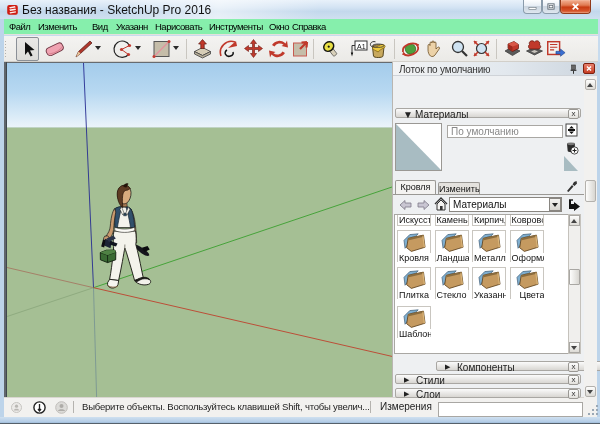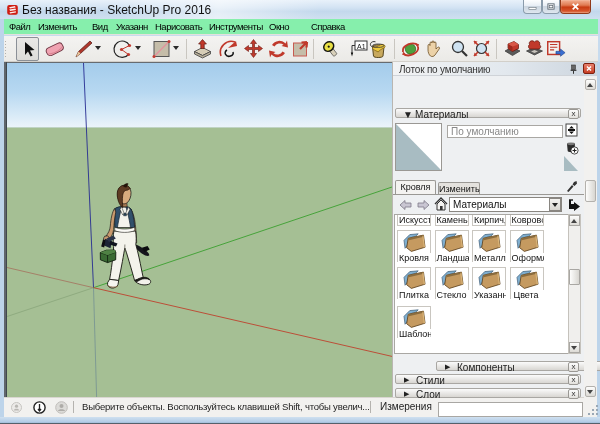--- a/index.html
+++ b/index.html
@@ -65,21 +65,21 @@
     </div>
 
  <div class="abs" id="menubar">
   <span class="mi" style="left:7px">Файл</span>
   <span class="mi" style="left:36px">Изменить</span>
   <span class="mi" style="left:90px">Вид</span>
   <span class="mi" style="left:114px">Указанн</span>
   <span class="mi" style="left:153px">Нарисовать</span>
   <span class="mi" style="left:207px">Инструменты</span>
   <span class="mi" style="left:267px">Окно</span>
-  <span class="mi" style="left:309px">Справка</span>
+  <span class="mi" style="left:290px">Справка</span>
  </div>
 
  <div class="abs" id="toolbar">
   <div class="grip"></div>
   <div class="abs" style="left:14px;top:1px;width:23px;height:24px;border:1px solid #8b9097;border-radius:2px;background:linear-gradient(180deg,#e9e8e6,#dddcd9);"></div>
   <svg class="ticon" style="left:15px">
     <path d="M8 4 L8 17 L11 13.5 L13.6 18.5 L15.6 17.4 L13 12.6 L17.5 12 Z" fill="#111"></path>
   </svg>
   <svg class="ticon" style="left:42px" viewBox="0 0 21 22">
         <g transform="rotate(-26 10 11)">
@@ -402,21 +402,21 @@
         <path d="M19.9 2.2 L21.4 13.4 L20.3 13.9 L18.9 3.1 Z" fill="#d9b478"></path>
       </svg>
       <div class="abs" style="left:473px;top:290px;width:33px;height:10px;font-size:9px;color:#111;overflow:hidden;white-space:nowrap;padding-left:1px;background:#fff;">Указанн</div>
       <div class="abs" style="left:509.5px;top:267px;width:34px;height:32px;border:1px solid #c9c6c0;background:#fff;"></div>
       <svg class="abs" style="left:514.5px;top:270px;width:24px;height:20px" viewBox="0 0 22 19">
         <path d="M1.5 7 L7 1.5 L15 0.8 L12.5 3.2 L8.5 4.2 L4.5 12 L2.5 14.5 Z" fill="#7fafd0" stroke="#44627c" stroke-width=".7"></path>
         <path d="M5.5 5 L20 2 L21.5 13.5 L8.5 17.5 L4 14 Z" fill="#c59a60" stroke="#5e431f" stroke-width=".8"></path>
         <path d="M5.5 5 L20 2 L20.3 3.6 L6 6.8 Z" fill="#8a6c3e"></path>
         <path d="M19.9 2.2 L21.4 13.4 L20.3 13.9 L18.9 3.1 Z" fill="#d9b478"></path>
       </svg>
-      <div class="abs" style="left:510.5px;top:290px;width:33px;height:10px;font-size:9px;color:#111;overflow:hidden;white-space:nowrap;padding-left:3px;background:#fff;">Цвета</div>
+      <div class="abs" style="left:510.5px;top:290px;width:33px;height:10px;font-size:9px;color:#111;overflow:hidden;white-space:nowrap;padding-left:9px;background:#fff;">Цвета</div>
       <div class="abs" style="left:397px;top:306px;width:34px;height:32px;border:1px solid #c9c6c0;background:#fff;"></div>
       <svg class="abs" style="left:402px;top:309px;width:24px;height:20px" viewBox="0 0 22 19">
         <path d="M1.5 7 L7 1.5 L15 0.8 L12.5 3.2 L8.5 4.2 L4.5 12 L2.5 14.5 Z" fill="#7fafd0" stroke="#44627c" stroke-width=".7"></path>
         <path d="M5.5 5 L20 2 L21.5 13.5 L8.5 17.5 L4 14 Z" fill="#c59a60" stroke="#5e431f" stroke-width=".8"></path>
         <path d="M5.5 5 L20 2 L20.3 3.6 L6 6.8 Z" fill="#8a6c3e"></path>
         <path d="M19.9 2.2 L21.4 13.4 L20.3 13.9 L18.9 3.1 Z" fill="#d9b478"></path>
       </svg>
       <div class="abs" style="left:398px;top:329px;width:33px;height:10px;font-size:9px;color:#111;overflow:hidden;white-space:nowrap;padding-left:1px;background:#fff;">Шаблон</div>
     </div>
 

